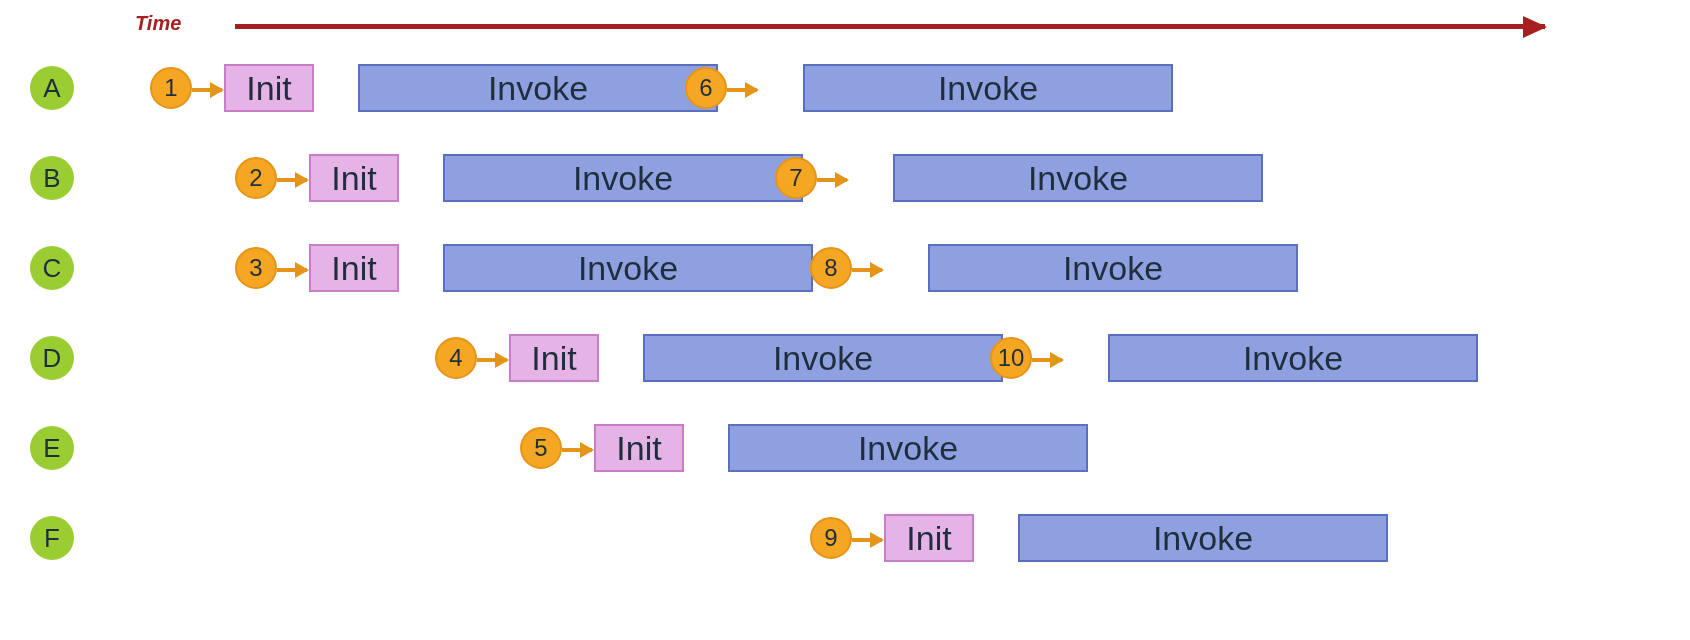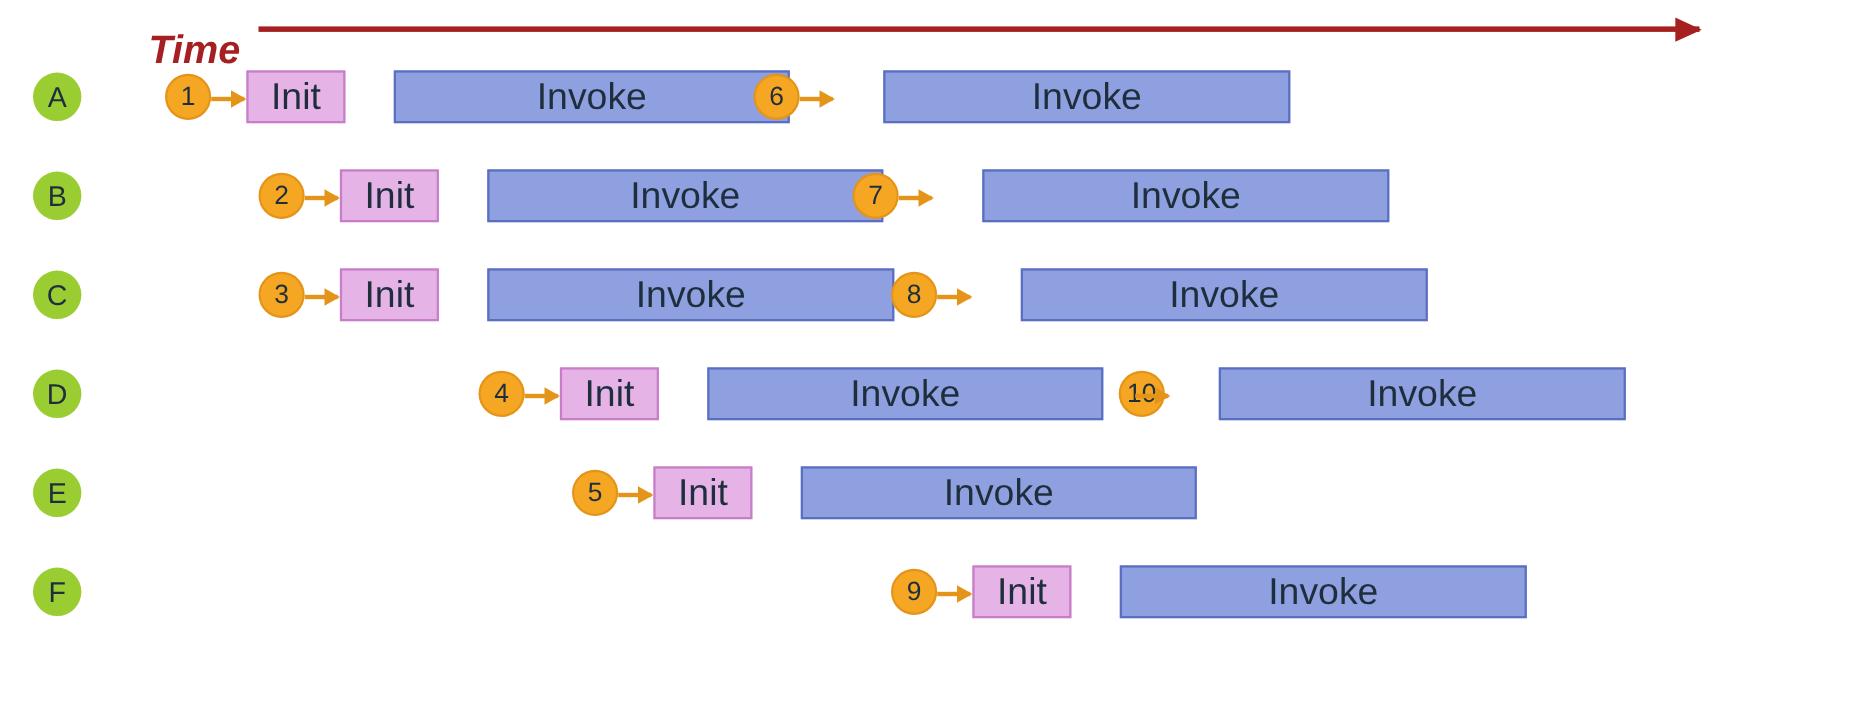--- a/index.html
+++ b/index.html
@@ -22,23 +22,23 @@
     position: relative;
     width: 1690px;
     height: 640px;
   }
 
   
   .time-label {
     position:absolute;
     font-style: italic;
     font-weight: 700;
-    font-size: 36px;
+    font-size: 20px;
     color: var(--red);
-    top: 24px;
+    top: 12px;
     left: 135px;
   }
   .time-arrow {
     position:absolute;
     top: 24px;
     left: 235px;
     width: 1310px;
     height: 0;
     border-top: 5px solid var(--red);
   }
@@ -144,21 +144,21 @@
     <div class="req-arrow" style="left: 277px; top: 268px; width: 30px;"></div>
     <div class="seg init" style="left: 309px; top: 244px; width: 90px;">Init</div>
     <div class="seg invoke" style="left: 399px; top: 244px; width: 370px;">Invoke</div>
     <div class="req-badge" style="left: 810px; top: 247px;">8</div>
     <div class="req-arrow" style="left: 852px; top: 268px; width: 30px;"></div>
     <div class="seg invoke" style="left: 884px; top: 244px; width: 370px;">Invoke</div>
     <div class="req-badge" style="left: 435px; top: 337px;">4</div>
     <div class="req-arrow" style="left: 477px; top: 358px; width: 30px;"></div>
     <div class="seg init" style="left: 509px; top: 334px; width: 90px;">Init</div>
     <div class="seg invoke" style="left: 599px; top: 334px; width: 360px;">Invoke</div>
-    <div class="req-badge" style="left: 990px; top: 337px; margin-left: 27px;">10</div>
+    <div class="req-badge" style="left: 990px; top: 337px;">10</div>
     <div class="req-arrow" style="left: 1032px; top: 358px; width: 30px;"></div>
     <div class="seg invoke" style="left: 1064px; top: 334px; width: 370px;">Invoke</div>
     <div class="req-badge" style="left: 520px; top: 427px;">5</div>
     <div class="req-arrow" style="left: 562px; top: 448px; width: 30px;"></div>
     <div class="seg init" style="left: 594px; top: 424px; width: 90px;">Init</div>
     <div class="seg invoke" style="left: 684px; top: 424px; width: 360px;">Invoke</div>
     <div class="req-badge" style="left: 810px; top: 517px;">9</div>
     <div class="req-arrow" style="left: 852px; top: 538px; width: 30px;"></div>
     <div class="seg init" style="left: 884px; top: 514px; width: 90px;">Init</div>
     <div class="seg invoke" style="left: 974px; top: 514px; width: 370px;">Invoke</div>

